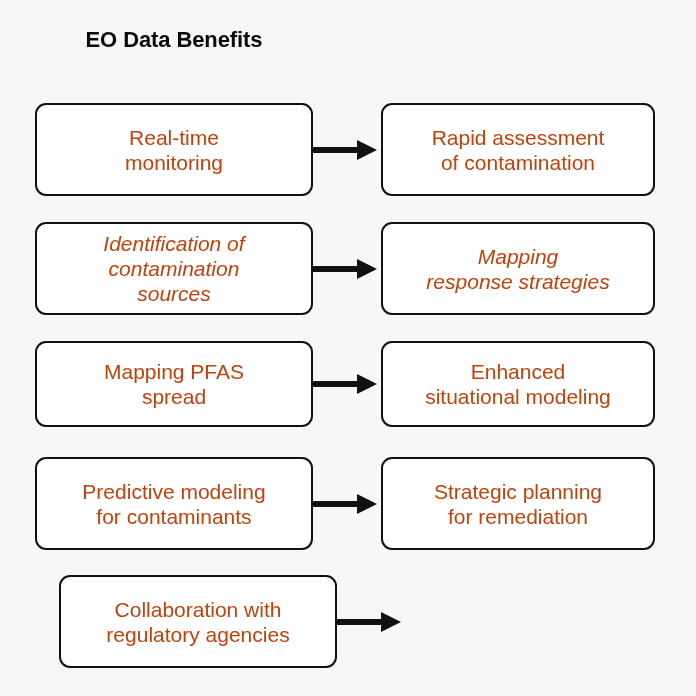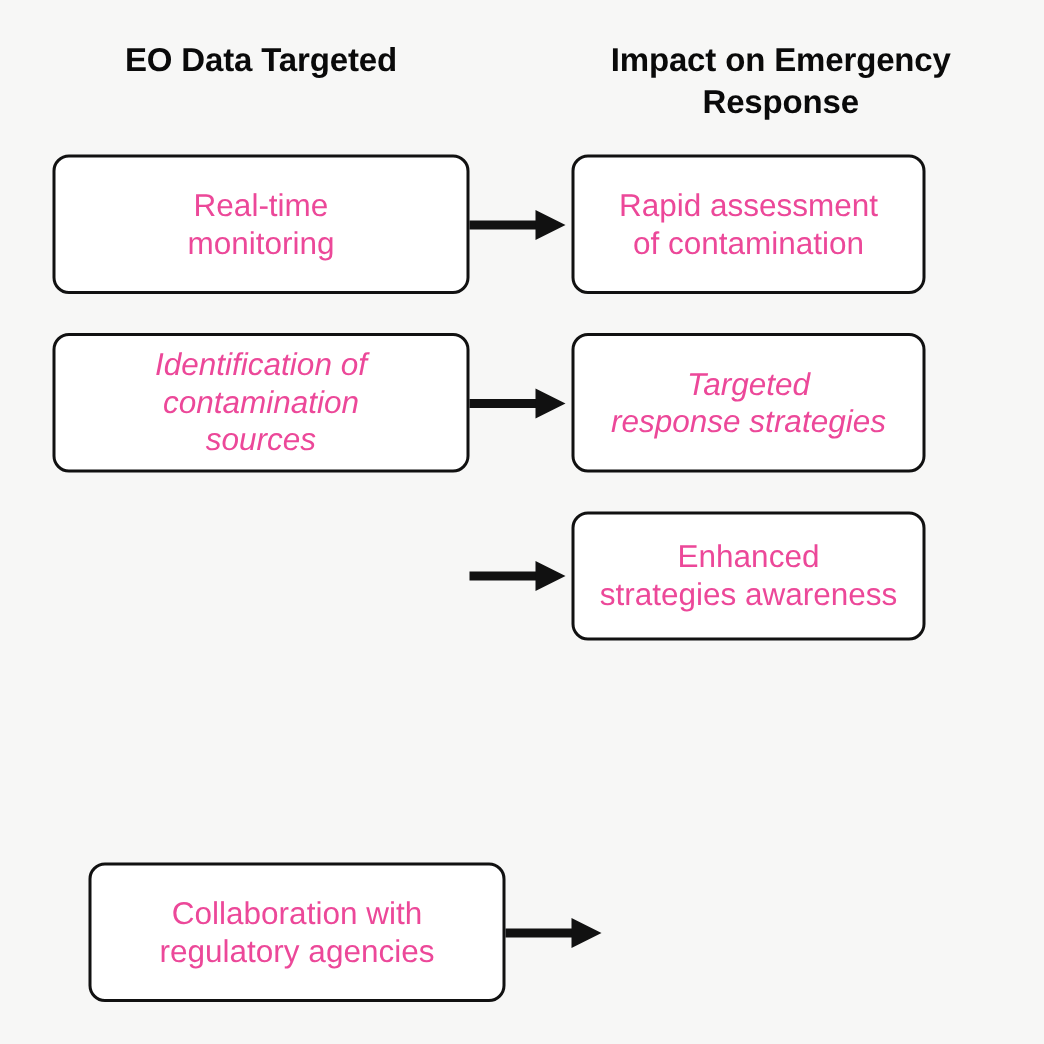--- a/index.html
+++ b/index.html
@@ -67,30 +67,30 @@
     box-sizing: border-box;
     background: #ffffff;
     border: 2.6px solid #111111;
     border-radius: 11px;
     display: flex;
     align-items: center;
     justify-content: center;
     text-align: center;
     font-size: 21px;
     line-height: 25px;
-    color: #ec4899;
+    color: #c2410c;
     padding: 4px 10px;
   }
   .node.left {
     left: 35px;
     width: 278px;
   }
   .node.right {
     left: 381px;
-    width: 236px;
+    width: 274px;
   }
   .node-label {
     display: block;
     white-space: pre-line;
   }
 
   
   .arrow {
     position: absolute;
     left: 313px;
@@ -104,22 +104,21 @@
     display: block;
     overflow: visible;
   }
 </style>
 </head>
 <body>
 
 <div class="diagram">
 
   <div class="headers">
-    <div class="col-header left">EO Data Targeted</div>
-    <div class="col-header right">Impact on Emergency Response</div>
+    <div class="col-header left">EO Data Benefits</div>
   </div>
 
   <div class="row row-1">
     <div class="node left">
       <span class="node-label">Real-time
 monitoring</span>
     </div>
     <div class="arrow">
       <svg width="68" height="24" viewBox="0 0 68 24" aria-hidden="true">
         <line x1="0" y1="12" x2="48" y2="12" stroke="#111111" stroke-width="6"></line>
@@ -138,38 +137,58 @@
 contamination
 sources</span>
     </div>
     <div class="arrow">
       <svg width="68" height="24" viewBox="0 0 68 24" aria-hidden="true">
         <line x1="0" y1="12" x2="48" y2="12" stroke="#111111" stroke-width="6"></line>
         <polygon points="44,2 64,12 44,22" fill="#111111"></polygon>
       </svg>
     </div>
     <div class="node right">
-      <span class="node-label">Targeted
+      <span class="node-label">Mapping
 response strategies</span>
     </div>
   </div>
 
   <div class="row row-3">
+    <div class="node left">
+      <span class="node-label">Mapping PFAS
+spread</span>
+    </div>
     <div class="arrow">
       <svg width="68" height="24" viewBox="0 0 68 24" aria-hidden="true">
         <line x1="0" y1="12" x2="48" y2="12" stroke="#111111" stroke-width="6"></line>
         <polygon points="44,2 64,12 44,22" fill="#111111"></polygon>
       </svg>
     </div>
     <div class="node right">
       <span class="node-label">Enhanced
-strategies awareness</span>
-    </div>
-  </div>
-
+situational modeling</span>
+    </div>
+  </div>
+
+  <div class="row row-4">
+    <div class="node left">
+      <span class="node-label">Predictive modeling
+for contaminants</span>
+    </div>
+    <div class="arrow">
+      <svg width="68" height="24" viewBox="0 0 68 24" aria-hidden="true">
+        <line x1="0" y1="12" x2="48" y2="12" stroke="#111111" stroke-width="6"></line>
+        <polygon points="44,2 64,12 44,22" fill="#111111"></polygon>
+      </svg>
+    </div>
+    <div class="node right">
+      <span class="node-label">Strategic planning
+for remediation</span>
+    </div>
+  </div>
 
   <div class="row row-5">
     <div class="node left">
       <span class="node-label">Collaboration with
 regulatory agencies</span>
     </div>
     <div class="arrow">
       <svg width="68" height="24" viewBox="0 0 68 24" aria-hidden="true">
         <line x1="0" y1="12" x2="48" y2="12" stroke="#111111" stroke-width="6"></line>
         <polygon points="44,2 64,12 44,22" fill="#111111"></polygon>

